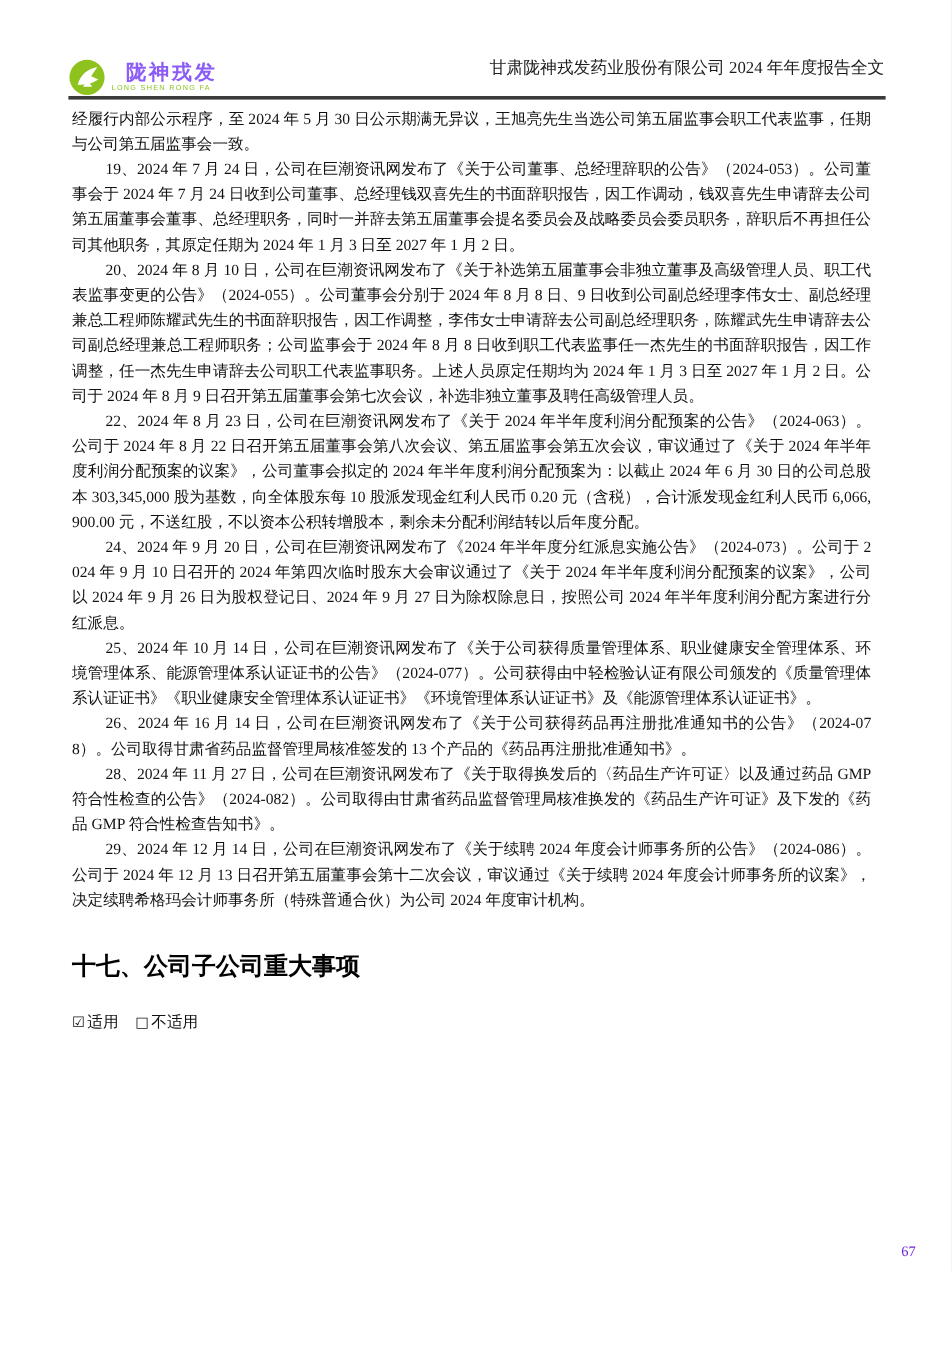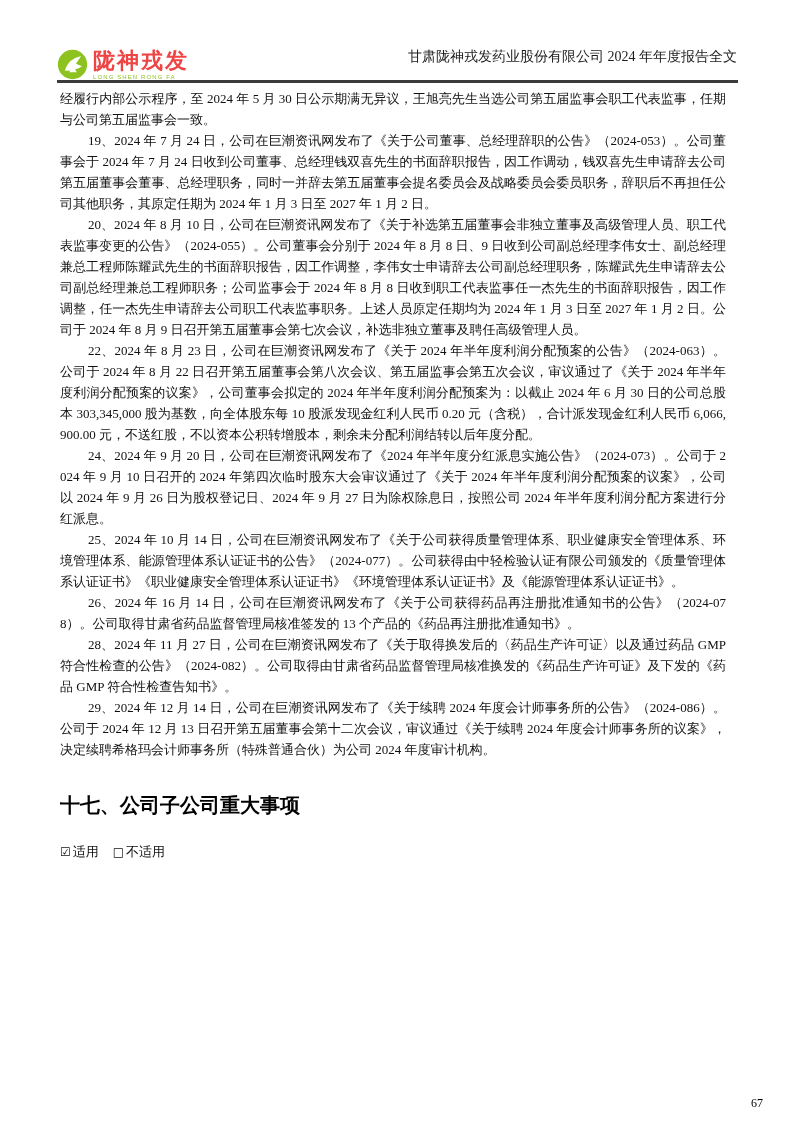--- a/index.html
+++ b/index.html
@@ -22,23 +22,24 @@
     display: flex;
     justify-content: space-between;
     align-items: flex-end;
   }
   .logo { display: flex; align-items: center; gap: 5px; }
   .logo-mark { width: 31px; height: 31px; display: block; }
   .logo-names { display: flex; flex-direction: column; line-height: 1; }
   .logo-cn {
     font-family: "Liberation Sans", "DejaVu Sans", sans-serif;
     font-weight: bold;
-    font-size: 22px;
+    font-size: 17px;
     letter-spacing: 2px;
-    color: #ef4444;
+    color: #8b5cf6;
+    margin-left: 12px;
   }
   .logo-en {
     font-family: "Liberation Sans", "DejaVu Sans", sans-serif;
     font-size: 6px;
     letter-spacing: 1.1px;
     color: #8dc21f;
     margin-top: 2px;
     white-space: nowrap;
   }
   .doc-title {
@@ -79,24 +80,24 @@
     margin-top: 24px;
     font-size: 13px;
     display: flex;
     gap: 14px;
     align-items: center;
   }
   .check-item { display: inline-flex; align-items: center; gap: 2px; }
   .checkbox-glyph { font-family: "DejaVu Sans", sans-serif; font-size: 12px; }
   .page-number {
     position: absolute;
-    top: 1096px;
+    top: 1036px;
     right: 30px;
     font-size: 12px;
-    color: #000000;
+    color: #6d28d9;
     text-align: center;
   }
 </style>
 </head>
 <body>
 
 <div class="page">
 
   <div class="header">
     <div class="logo">

